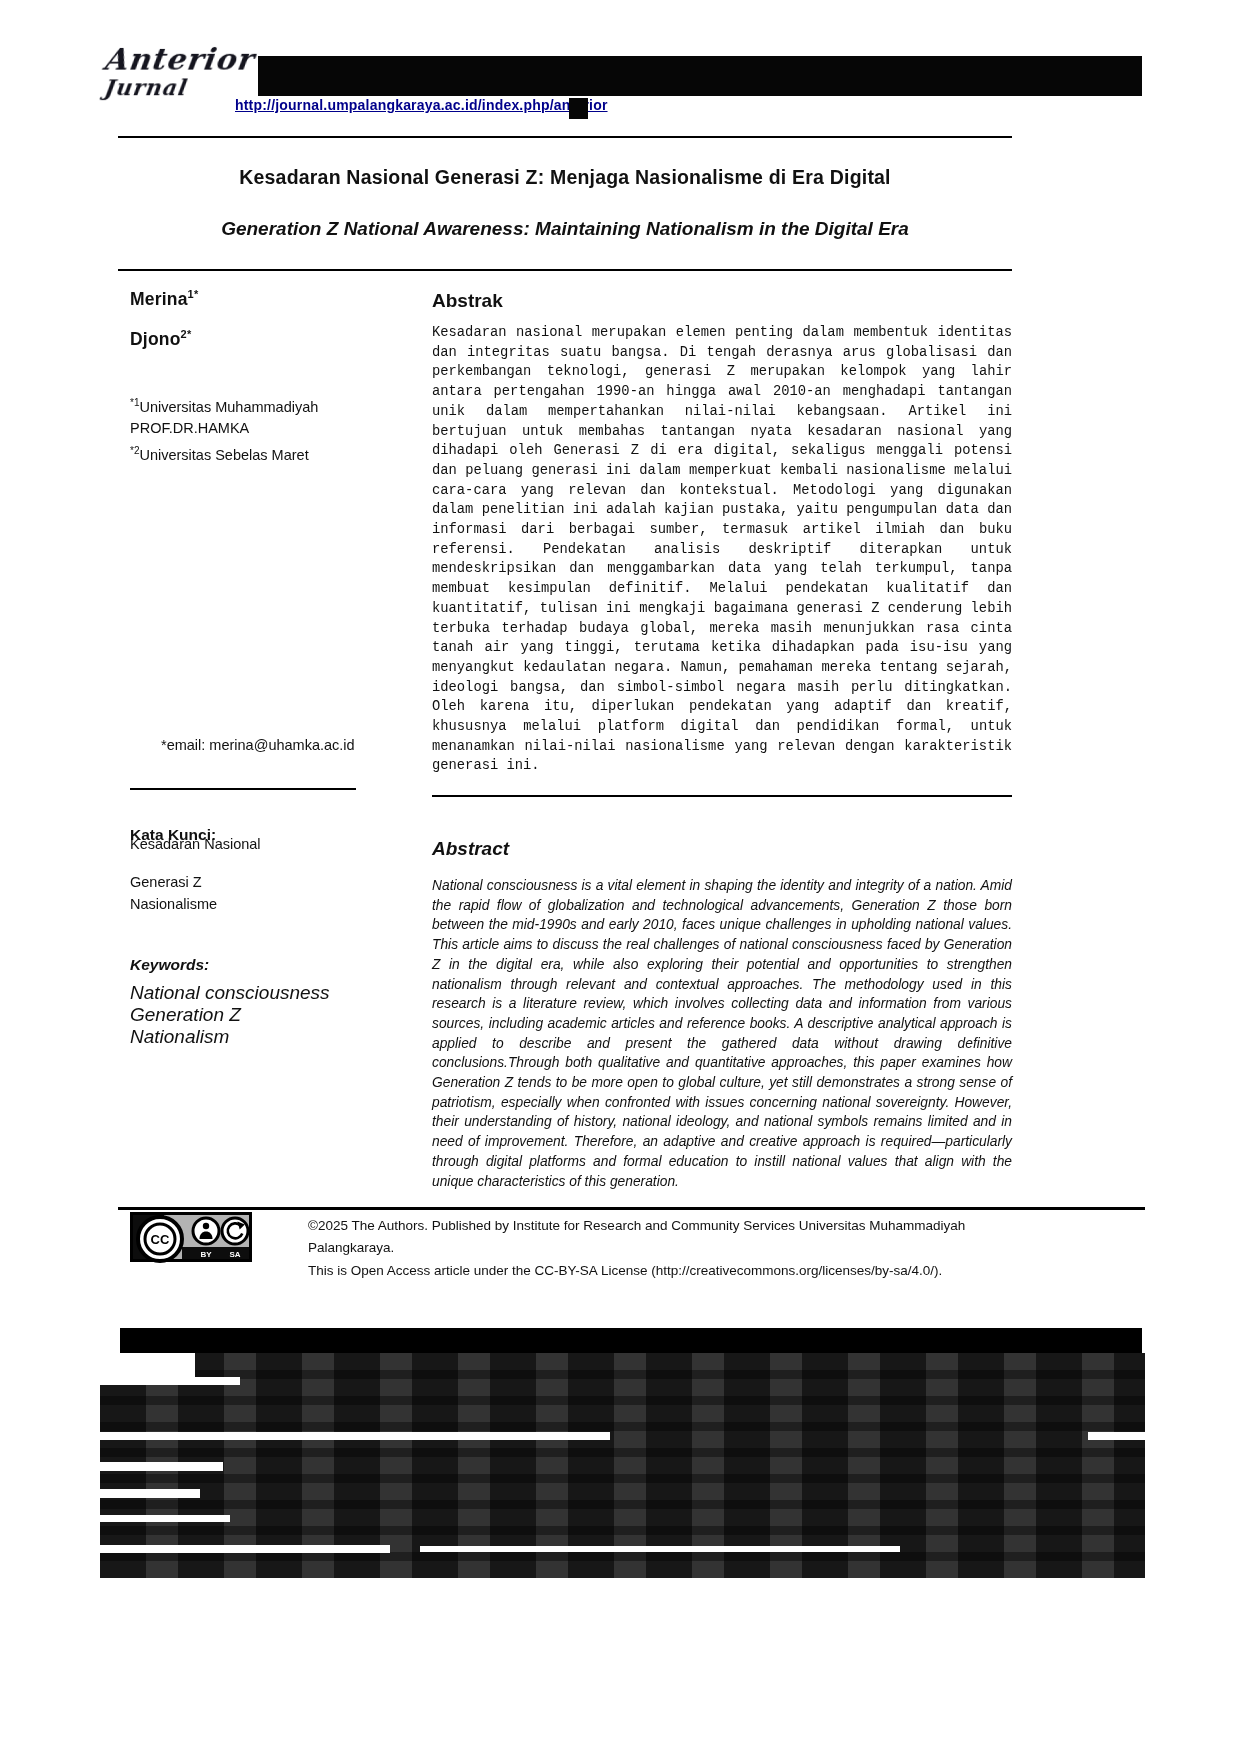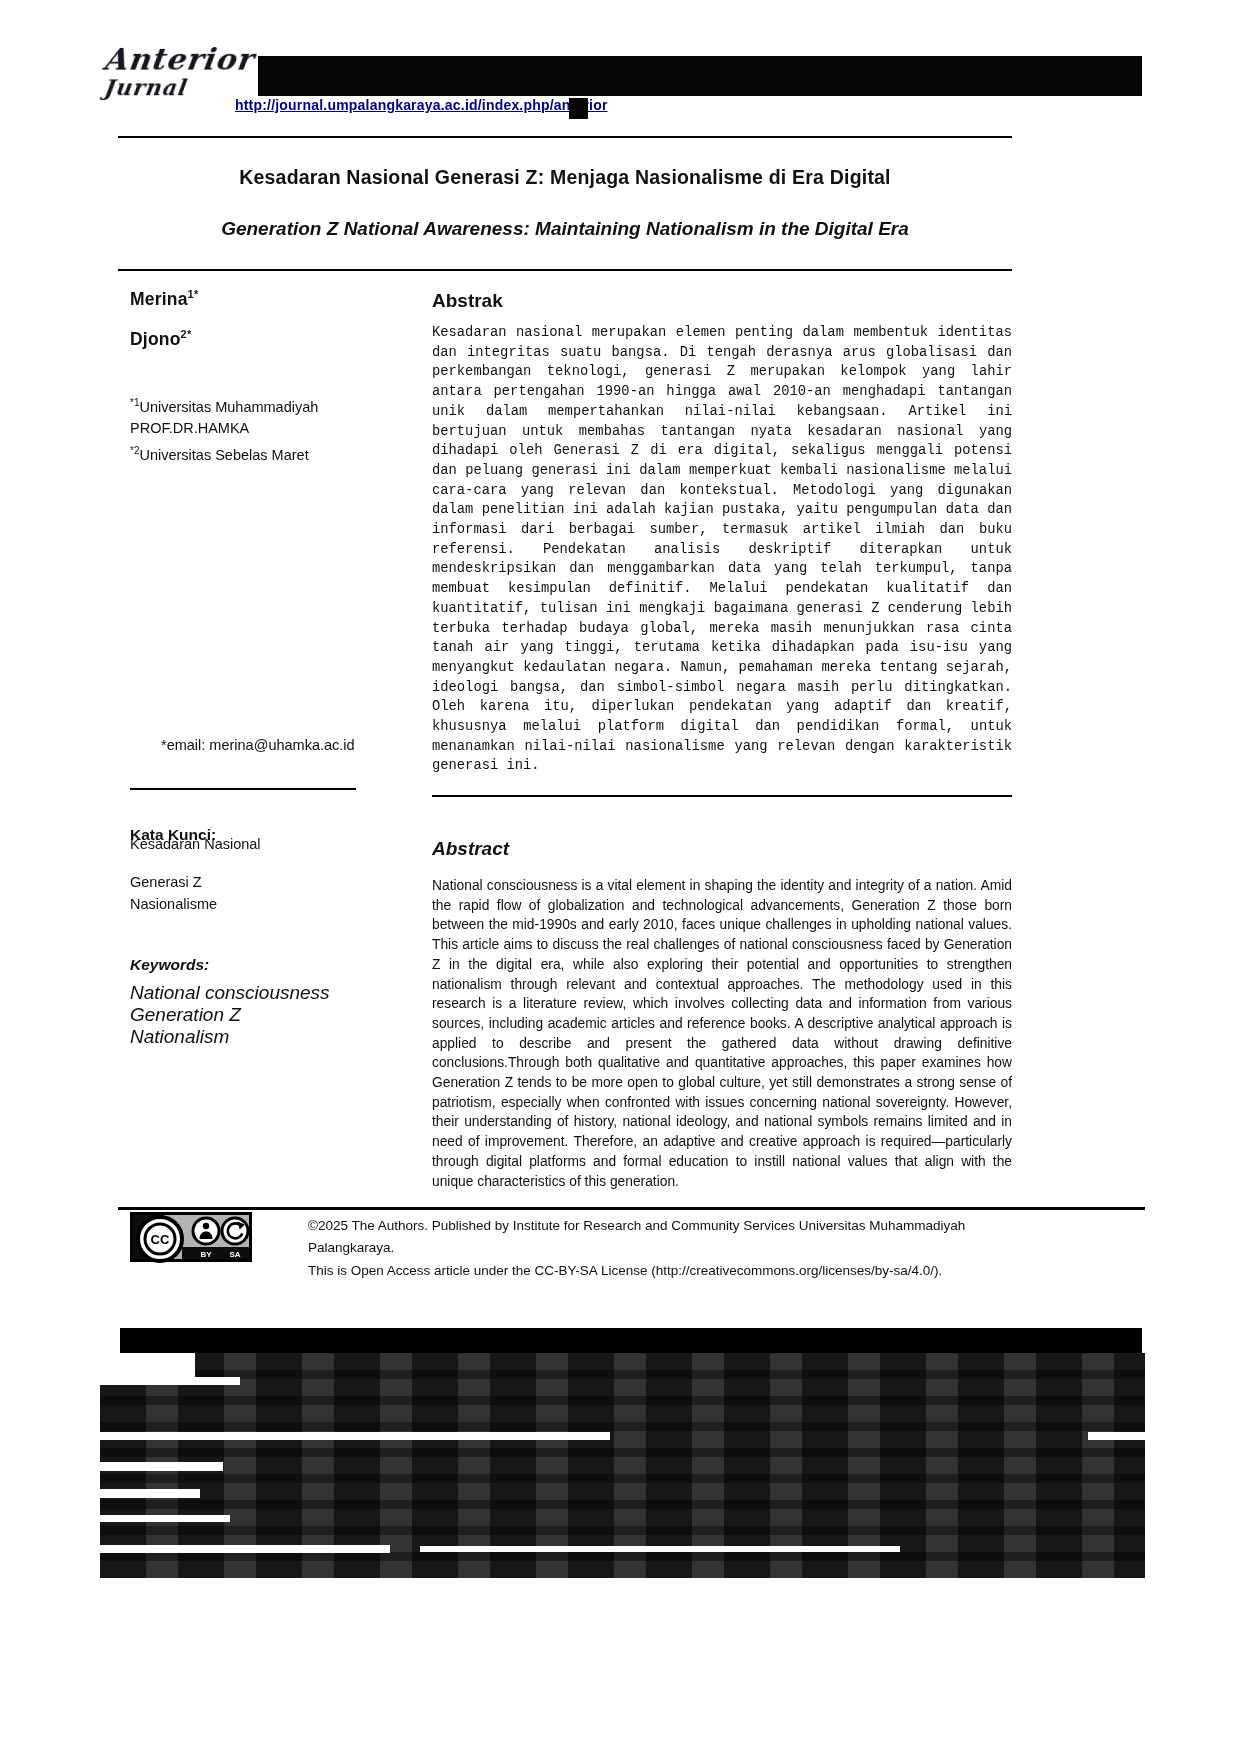--- a/index.html
+++ b/index.html
@@ -66,21 +66,21 @@
   
   .abs-head{left:432px;top:290px;font-size:19px;font-weight:bold;}
   .abs-text{
     left:432px;top:323px;width:580px;
     font-size:13.8px;line-height:19.7px;text-align:justify;font-family:Liberation Mono, monospace;
   }
   .rule-right{left:432px;top:795px;width:580px;height:2px;background:#000;}
   .abs2-head{left:432px;top:838px;font-size:19px;font-weight:bold;font-style:italic;}
   .abs2-text{
     left:432px;top:876px;width:580px;
-    font-size:13.8px;line-height:19.7px;text-align:justify;
+    font-size:13.8px;line-height:19.7px;text-align:justify;font-style:italic;
   }
 
   
   .rule-cc{left:118px;top:1207px;width:1027px;height:3px;background:#000;}
   .cc-badge{left:130px;top:1212px;width:122px;height:50px;overflow:visible;}
   .cc-text{
     left:292px;top:1215px;width:720px;
     font-size:13.5px;line-height:1.65;margin-left:16px;
   }
 

